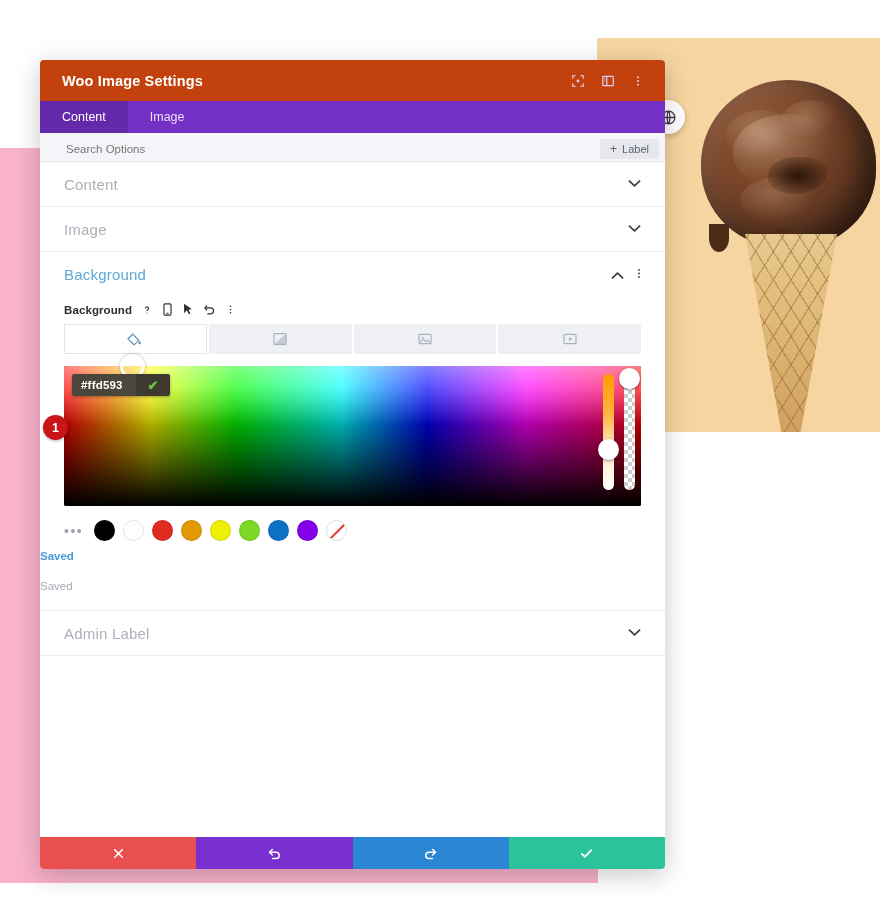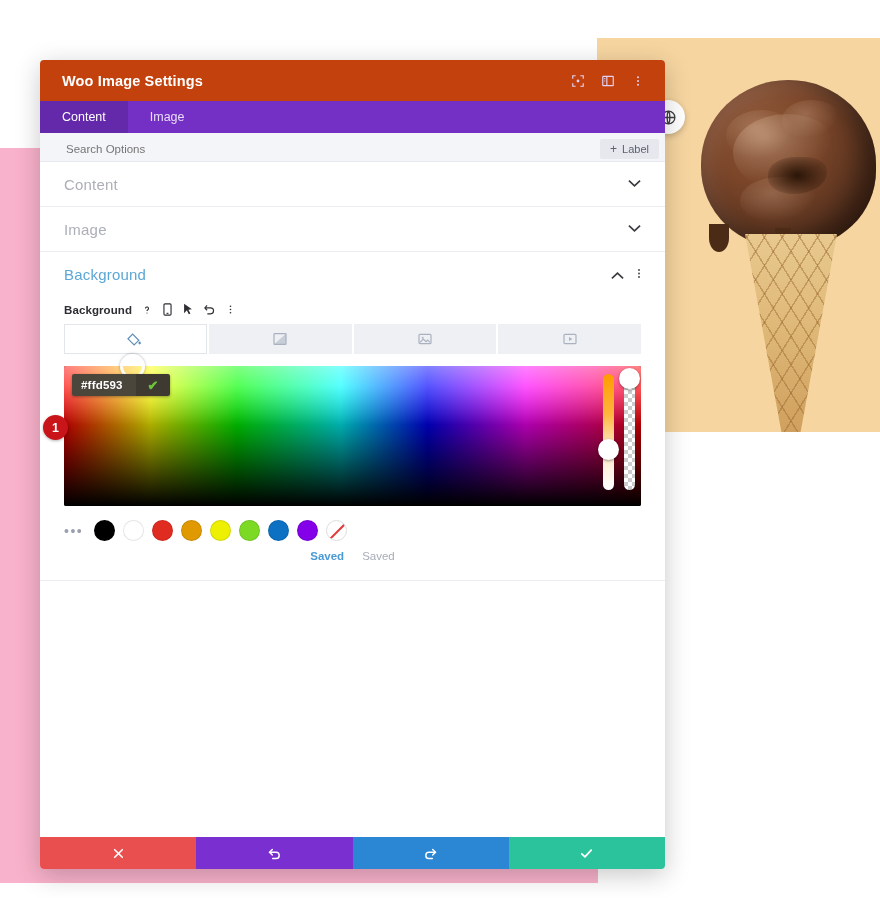--- a/index.html
+++ b/index.html
@@ -214,20 +214,21 @@
     background:#fff; position:relative; overflow:hidden; border:1px solid #ddd;
   }
   .swatch.none:after{
     content:""; position:absolute; left:-3px; top:9px; width:28px; height:2px;
     background:#e03b3b; transform:rotate(-45deg);
   }
 
   .saved-row {
     display:flex; justify-content:center; gap:18px; padding:9px 0 14px 0;
     font-size:11.5px;
+    flex-direction:column;
   }
   .saved-row .on { color:#4a9ad4; font-weight:bold; cursor:pointer; }
   .saved-row .off { color:#a9adb8; cursor:pointer; }
 
   .modal-footer { display:flex; height:32px; flex:none; }
   .fbtn { flex:1; display:flex; align-items:center; justify-content:center; cursor:pointer; color:#fff; }
   .fbtn.discard { background:#ea4f50; }
   .fbtn.undo { background:#7a2fd0; }
   .fbtn.redo { background:#2b87d4; }
   .fbtn.save { background:#2bc39b; }
@@ -455,20 +456,28 @@
         <div class="swatch" style="background:#8300e9"></div>
         <div class="swatch none"></div>
       </div>
 
       <div class="saved-row">
         <span class="on">Saved</span>
         <span class="off">Saved</span>
       </div>
     </div>
 
+    <div class="acc-row">
+      <div class="acc-title">Admin Label</div>
+      <span class="chev">
+        <svg width="13" height="9" viewBox="0 0 14 9" fill="none" stroke="currentColor" stroke-width="1.8">
+            <path d="M1 1.5L7 7l6-5.5"></path>
+          </svg>
+      </span>
+    </div>
 
   </div>
 
   <div class="modal-footer">
     <div class="fbtn discard">
       <svg width="13" height="13" viewBox="0 0 24 24" fill="none" stroke="#fff" stroke-width="3" stroke-linecap="round">
         <path d="M5 5l14 14M19 5L5 19"></path>
       </svg>
     </div>
     <div class="fbtn undo">

